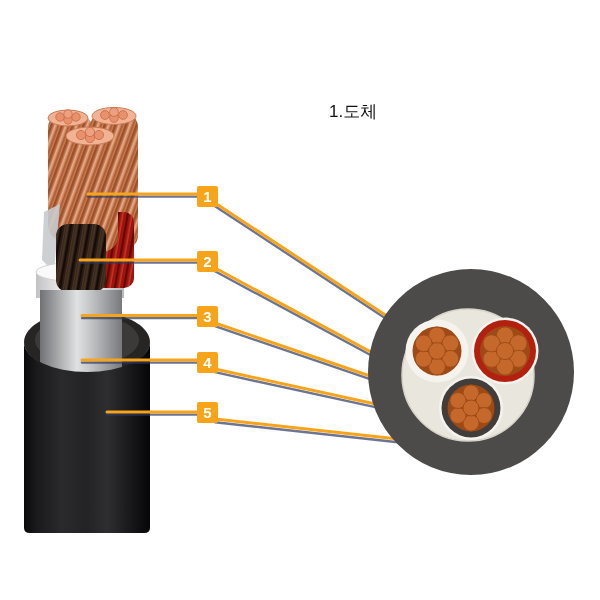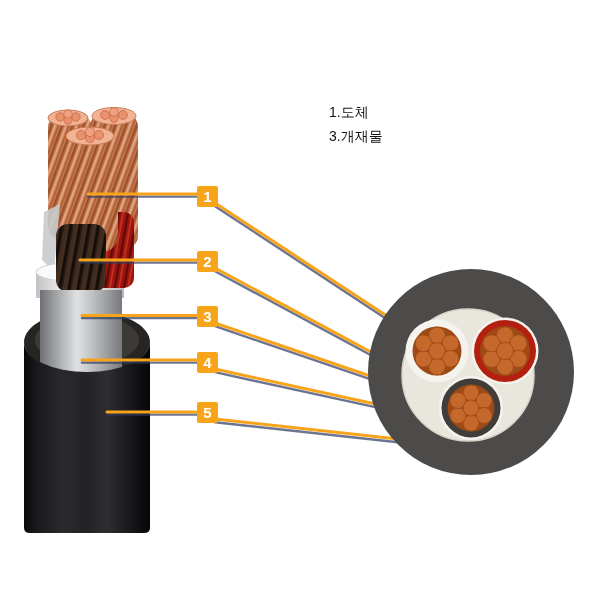--- a/index.html
+++ b/index.html
@@ -22,21 +22,21 @@
   
   .callout{
     position:absolute;width:21px;height:21px;left:197px;
     background:var(--accent-orange,#F7A41B);
     color:#ffffff;font-size:15px;font-weight:bold;line-height:21px;
     text-align:center;border-radius:2px;
   }
   
   .legend{
     position:absolute;left:329px;top:100px;
-    color:var(--legend-text,#111111);font-size:14px;line-height:24px;
+    color:var(--legend-text,#111111);font-size:17px;line-height:24px;
     white-space:nowrap;letter-spacing:0;
   }
   .legend-item{height:24px;}
 </style>
 </head>
 <body>
 
 <div class="stage">
 
   <svg width="600" height="600" viewBox="0 0 600 600">
@@ -204,16 +204,15 @@
   </svg>
 
   <div class="callout" style="top:186px">1</div>
   <div class="callout" style="top:251px">2</div>
   <div class="callout" style="top:306px">3</div>
   <div class="callout" style="top:352px">4</div>
   <div class="callout" style="top:402px">5</div>
 
   <div class="legend">
     <div class="legend-item">1.도체</div>
-    <div class="legend-item">3.개재물</div>
   </div>
 
 </div>
 
 </body></html>

